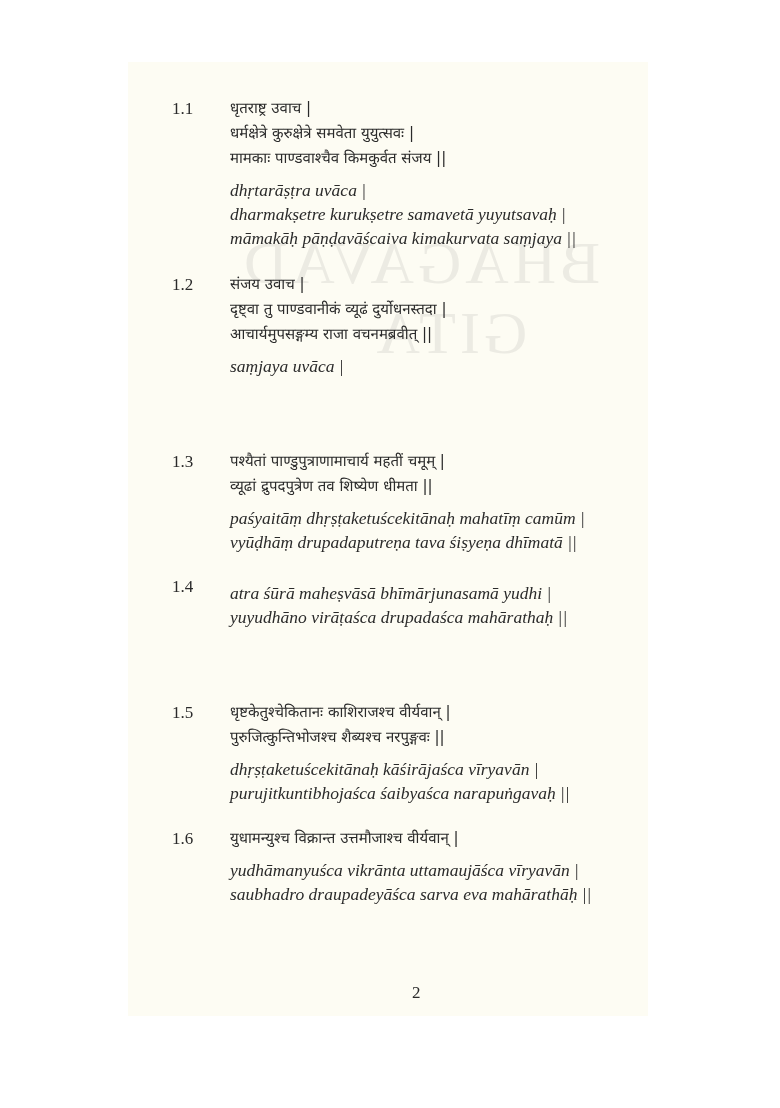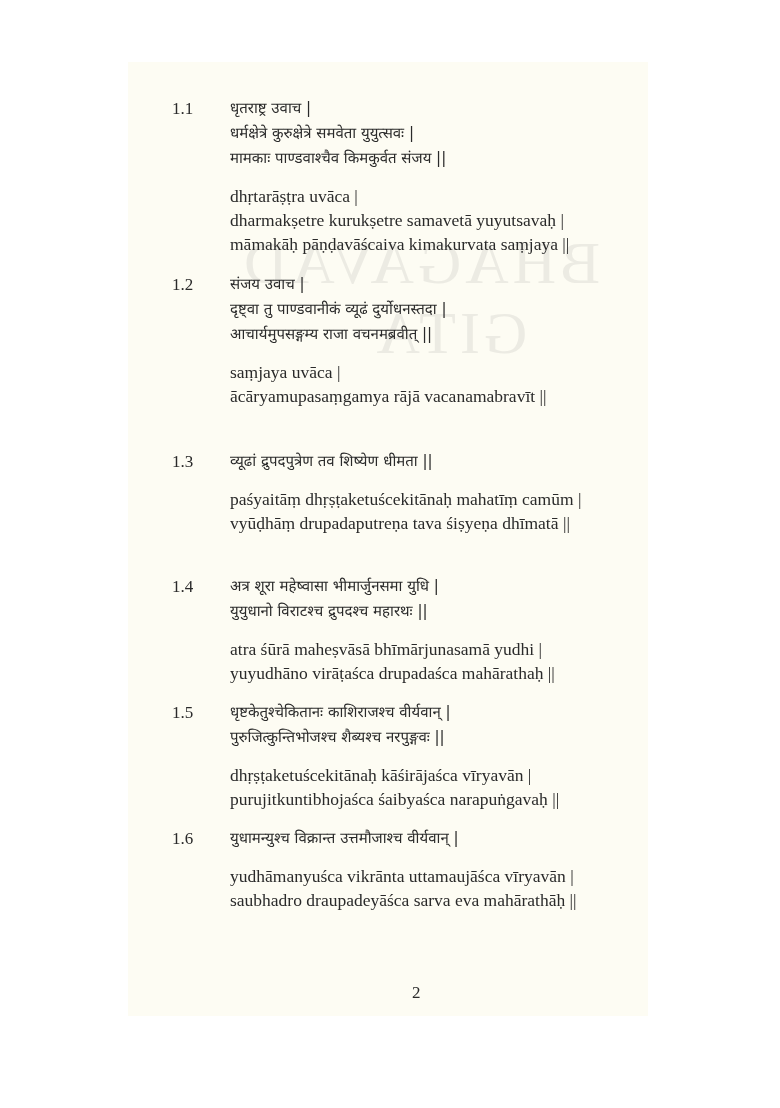--- a/index.html
+++ b/index.html
@@ -56,21 +56,22 @@
     width: 390px;
   }
   .dev-line {
     font-family: "DejaVu Sans", "Liberation Sans", sans-serif;
     font-size: 15px;
     line-height: 25px;
     white-space: nowrap;
     height: 25px;
   }
   .trans-block {
-    margin-top: 13px;
+    margin-top: 7px;
+    font-style: italic;
   }
   .trans-line {
     font-size: 17.5px;
     line-height: 24px;
     white-space: nowrap;
     height: 24px;
   }
   .page-number {
     position: absolute;
     left: 412px;
@@ -108,45 +109,41 @@
 <div class="verse" style="top:272px;">
   <div class="verse-num">1.2</div>
   <div class="verse-body">
     <div class="dev-block">
       <div class="dev-line">संजय उवाच |</div>
       <div class="dev-line">दृष्ट्वा तु पाण्डवानीकं व्यूढं दुर्योधनस्तदा |</div>
       <div class="dev-line">आचार्यमुपसङ्गम्य राजा वचनमब्रवीत् ||</div>
     </div>
     <div class="trans-block">
       <div class="trans-line">saṃjaya uvāca |</div>
-      <div class="trans-line">ācāryamupasaṃgamya rājā vacanamabravīt ||</div>
     </div>
   </div>
 </div>
 
 <div class="verse" style="top:449px;">
   <div class="verse-num">1.3</div>
   <div class="verse-body">
     <div class="dev-block">
+      <div class="dev-line">पश्यैतां पाण्डुपुत्राणामाचार्य महतीं चमूम् |</div>
       <div class="dev-line">व्यूढां द्रुपदपुत्रेण तव शिष्येण धीमता ||</div>
     </div>
     <div class="trans-block">
       <div class="trans-line">paśyaitāṃ dhṛṣṭaketuścekitānaḥ mahatīṃ camūm |</div>
       <div class="trans-line">vyūḍhāṃ drupadaputreṇa tava śiṣyeṇa dhīmatā ||</div>
     </div>
   </div>
 </div>
 
 <div class="verse" style="top:574px;">
   <div class="verse-num">1.4</div>
   <div class="verse-body">
-    <div class="dev-block">
-      <div class="dev-line">अत्र शूरा महेष्वासा भीमार्जुनसमा युधि |</div>
-      <div class="dev-line">युयुधानो विराटश्च द्रुपदश्च महारथः ||</div>
-    </div>
     <div class="trans-block">
       <div class="trans-line">atra śūrā maheṣvāsā bhīmārjunasamā yudhi |</div>
       <div class="trans-line">yuyudhāno virāṭaśca drupadaśca mahārathaḥ ||</div>
     </div>
   </div>
 </div>
 
 <div class="verse" style="top:700px;">
   <div class="verse-num">1.5</div>
   <div class="verse-body">

